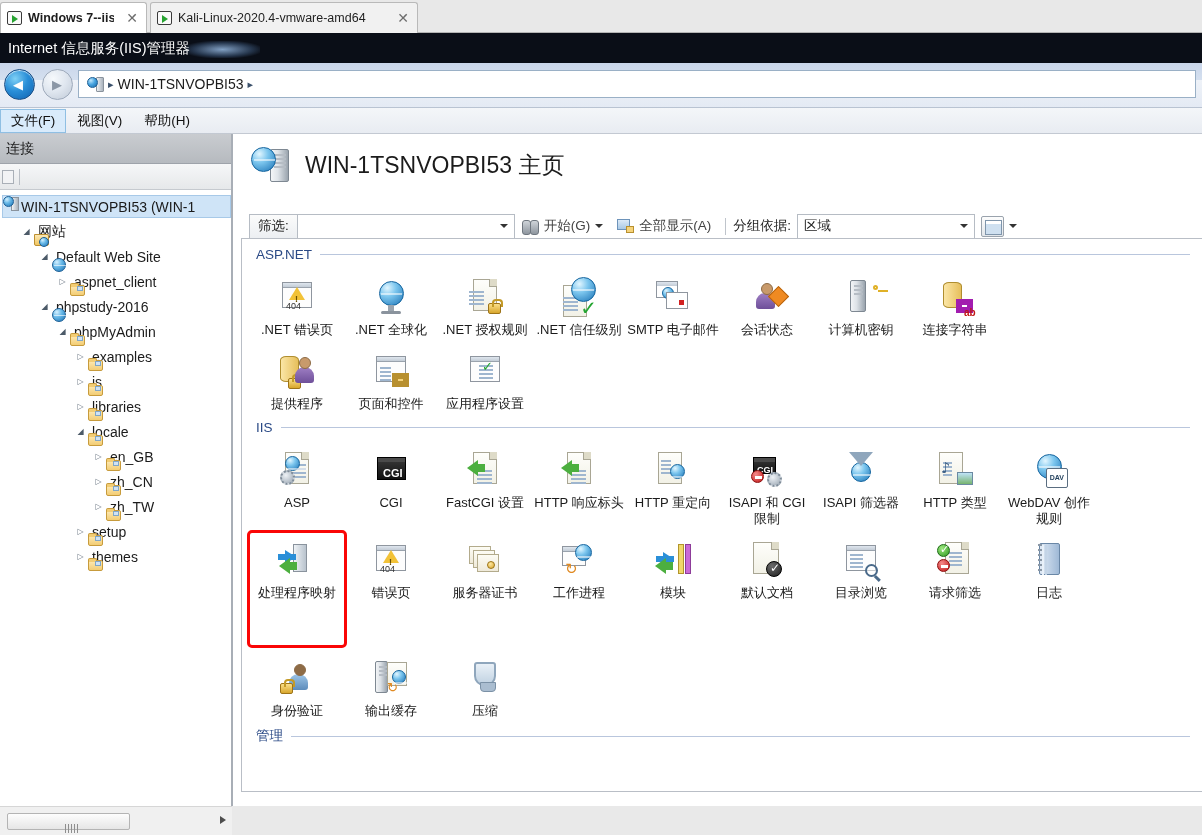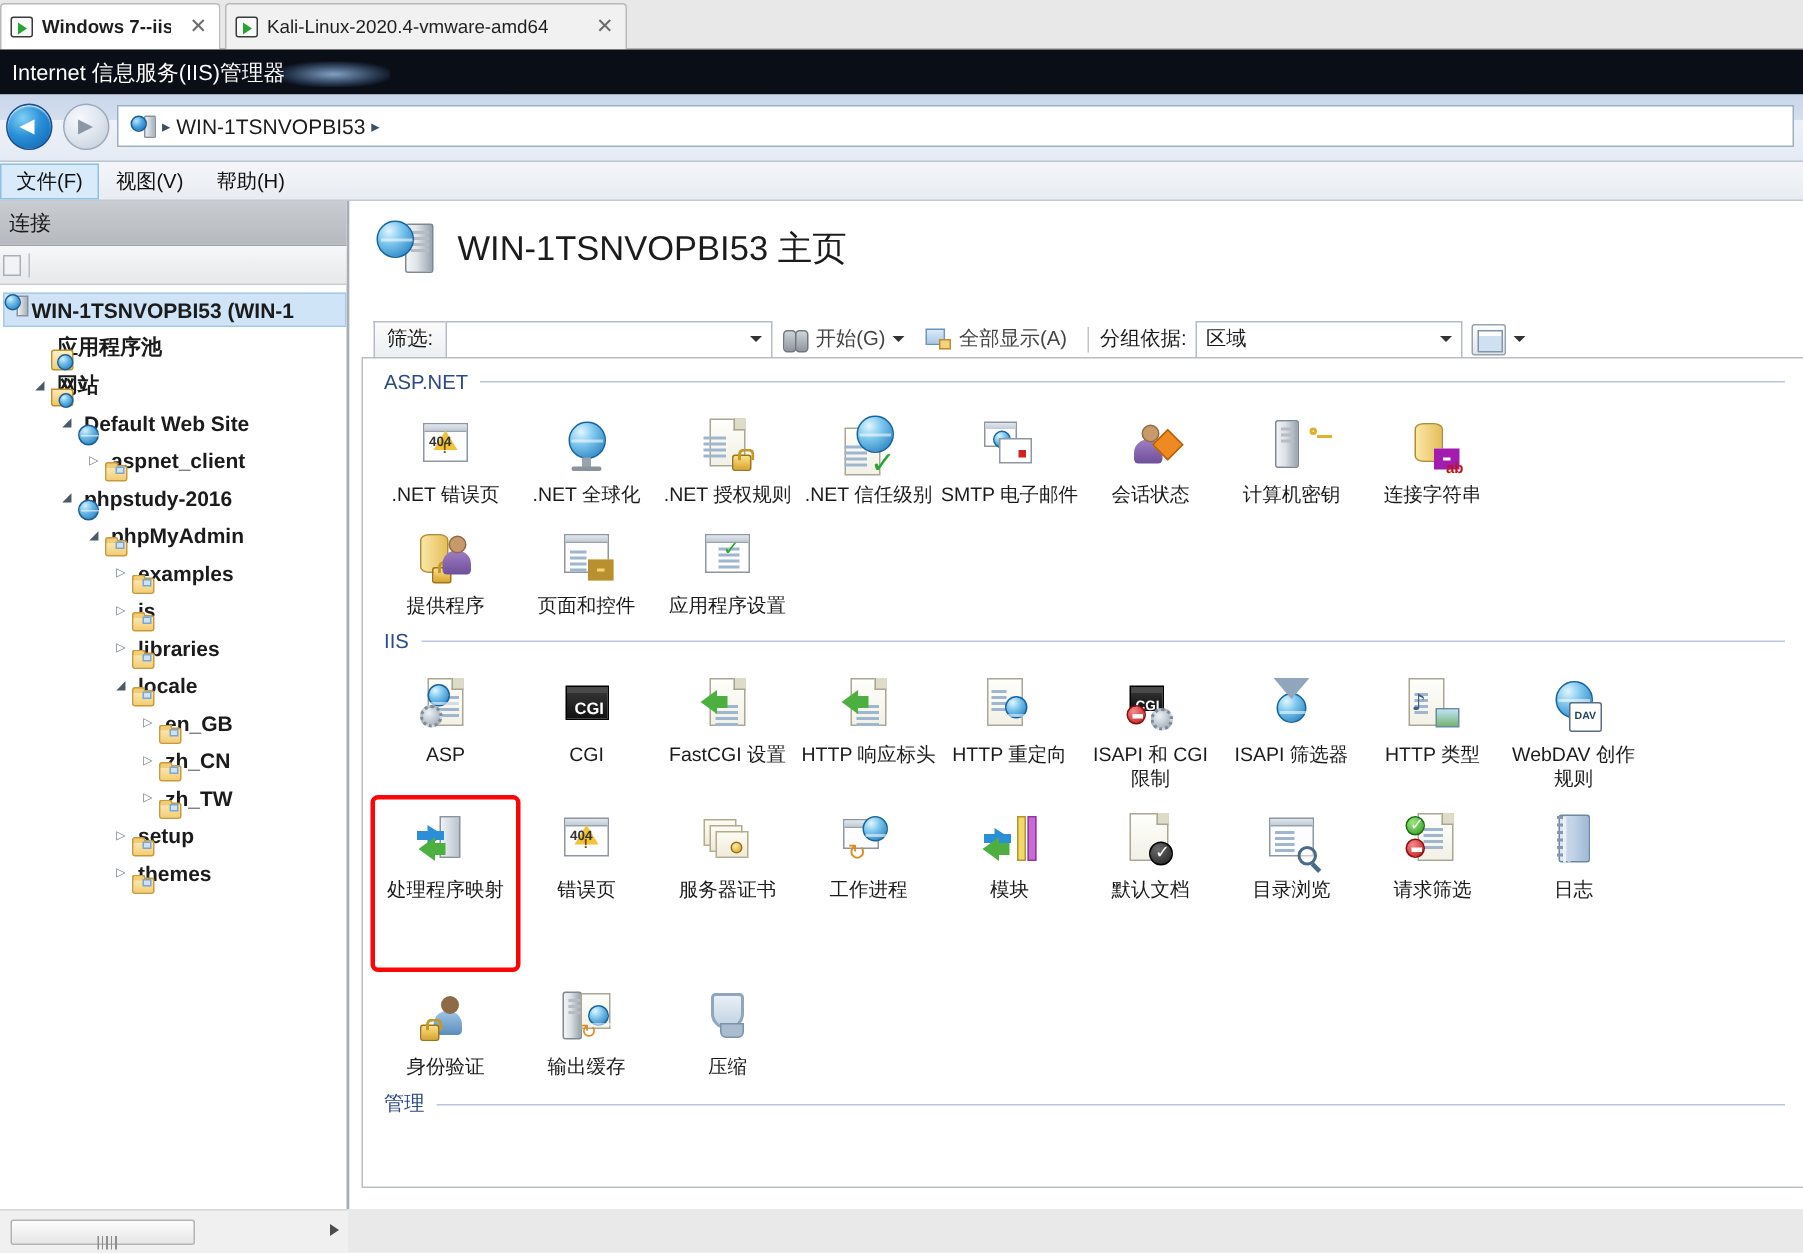--- a/index.html
+++ b/index.html
@@ -133,21 +133,21 @@
   .tb-div { width: 1px; height: 16px; background: #b9bec5; }
 
   #tree { padding: 4px 0 0 2px; font-size: 14px; color: #1b1b1b; overflow: hidden; height: 610px; }
   .tnode { display: flex; align-items: center; height: 25px; white-space: nowrap; position: relative; }
   .tnode.sel { background: #cfe4f7; border: 1px solid #a7c9e8; height: 23px; margin: 1px 0; }
   .twist {
     width: 13px; flex: 0 0 13px; text-align: center;
     font-size: 8px; color: #6f7a86; font-family: "DejaVu Sans", sans-serif;
   }
   .twist.open { color: #4c5a68; }
-  .tlabel { margin-left: 5px; font-weight: bold; }
+  .tlabel { margin-left: 5px; }
 
   .ico { width: 17px; height: 16px; position: relative; flex: 0 0 auto; }
   .ico-folder {
     position: absolute; left: 1px; top: 3px; width: 15px; height: 11px;
     background: linear-gradient(to bottom,#fde9b4,#f3cd74);
     border: 1px solid #c79b3c; border-radius: 0 2px 2px 2px;
   }
   .ico-folder:before {
     content:""; position: absolute; left: -1px; top: -3px; width: 7px; height: 3px;
     background: #f3cd74; border: 1px solid #c79b3c; border-bottom: none; border-radius: 2px 2px 0 0;
@@ -329,21 +329,21 @@
   .win {
     position: absolute; left: 5px; top: 5px; width: 30px; height: 26px;
     background: #fdfdfd; border: 1px solid #8f969f;
   }
   .win .bar { position:absolute; left:0; top:0; right:0; height:5px; background: linear-gradient(to bottom,#dfe6ee,#c3ccd6); border-bottom:1px solid #9aa3ad; }
   .warn {
     position:absolute; left:12px; top:10px; width:0;height:0;
     border-left:8px solid transparent;border-right:8px solid transparent;border-bottom:13px solid #f2c237;
   }
   .warn:after { content:"!"; position:absolute; left:-2px; top:4px; font-size:9px; color:#6b4f00; font-weight:bold; }
-  .lbl404 { position:absolute; left:9px; bottom:15px; font-size:9px; color:#333; font-weight:bold; font-family:"Liberation Sans",sans-serif; }
+  .lbl404 { position:absolute; left:9px; bottom:3px; font-size:9px; color:#333; font-weight:normal; font-family:"Liberation Sans",sans-serif; }
   .globe40 {
     position:absolute; left:8px; top:4px; width:25px; height:25px; border-radius:50%;
     background: radial-gradient(circle at 32% 26%, #e2f6ff 0%, #7cc6ee 38%, #1a72b5 100%);
     border: 1px solid #14659f;
   }
   .globe40:after { content:""; position:absolute; left:1px; top:11px; width:21px; height:1.5px; background: rgba(255,255,255,.55); }
   .stand { position:absolute; left:17px; top:28px; width:6px; height:8px; background:#9aa4ae; }
   .stand:after { content:""; position:absolute; left:-7px; top:6px; width:20px; height:3px; background:#8a939d; border-radius:2px; }
   .lock {
     position:absolute; right:4px; bottom:3px; width:13px; height:11px;
@@ -529,25 +529,20 @@
   <div id="tree">
       <div class="tnode sel" style="padding-left: 0px;">
         <span class="twist"></span>
         <span>
           <span class="ico ico-server">
             <span class="t"></span>
             <span class="g"></span>
           </span>
         </span>
         <span class="tlabel">WIN-1TSNVOPBI53 (WIN-1</span>
-      </div>
-      <div class="tnode" style="padding-left: 18px;">
-        <span class="twist"></span>
-        <span><span class="ico"><span class="ico-pool"></span></span></span>
-        <span class="tlabel">应用程序池</span>
       </div>
       <div class="tnode" style="padding-left: 18px;">
         <span class="twist open">◢</span>
         <span><span class="ico"><span class="ico-sites"></span></span></span>
         <span class="tlabel">网站</span>
       </div>
       <div class="tnode" style="padding-left: 36px;">
         <span class="twist open">◢</span>
         <span><span class="ico"><span class="ico-globe"></span></span></span>
         <span class="tlabel">Default Web Site</span>

